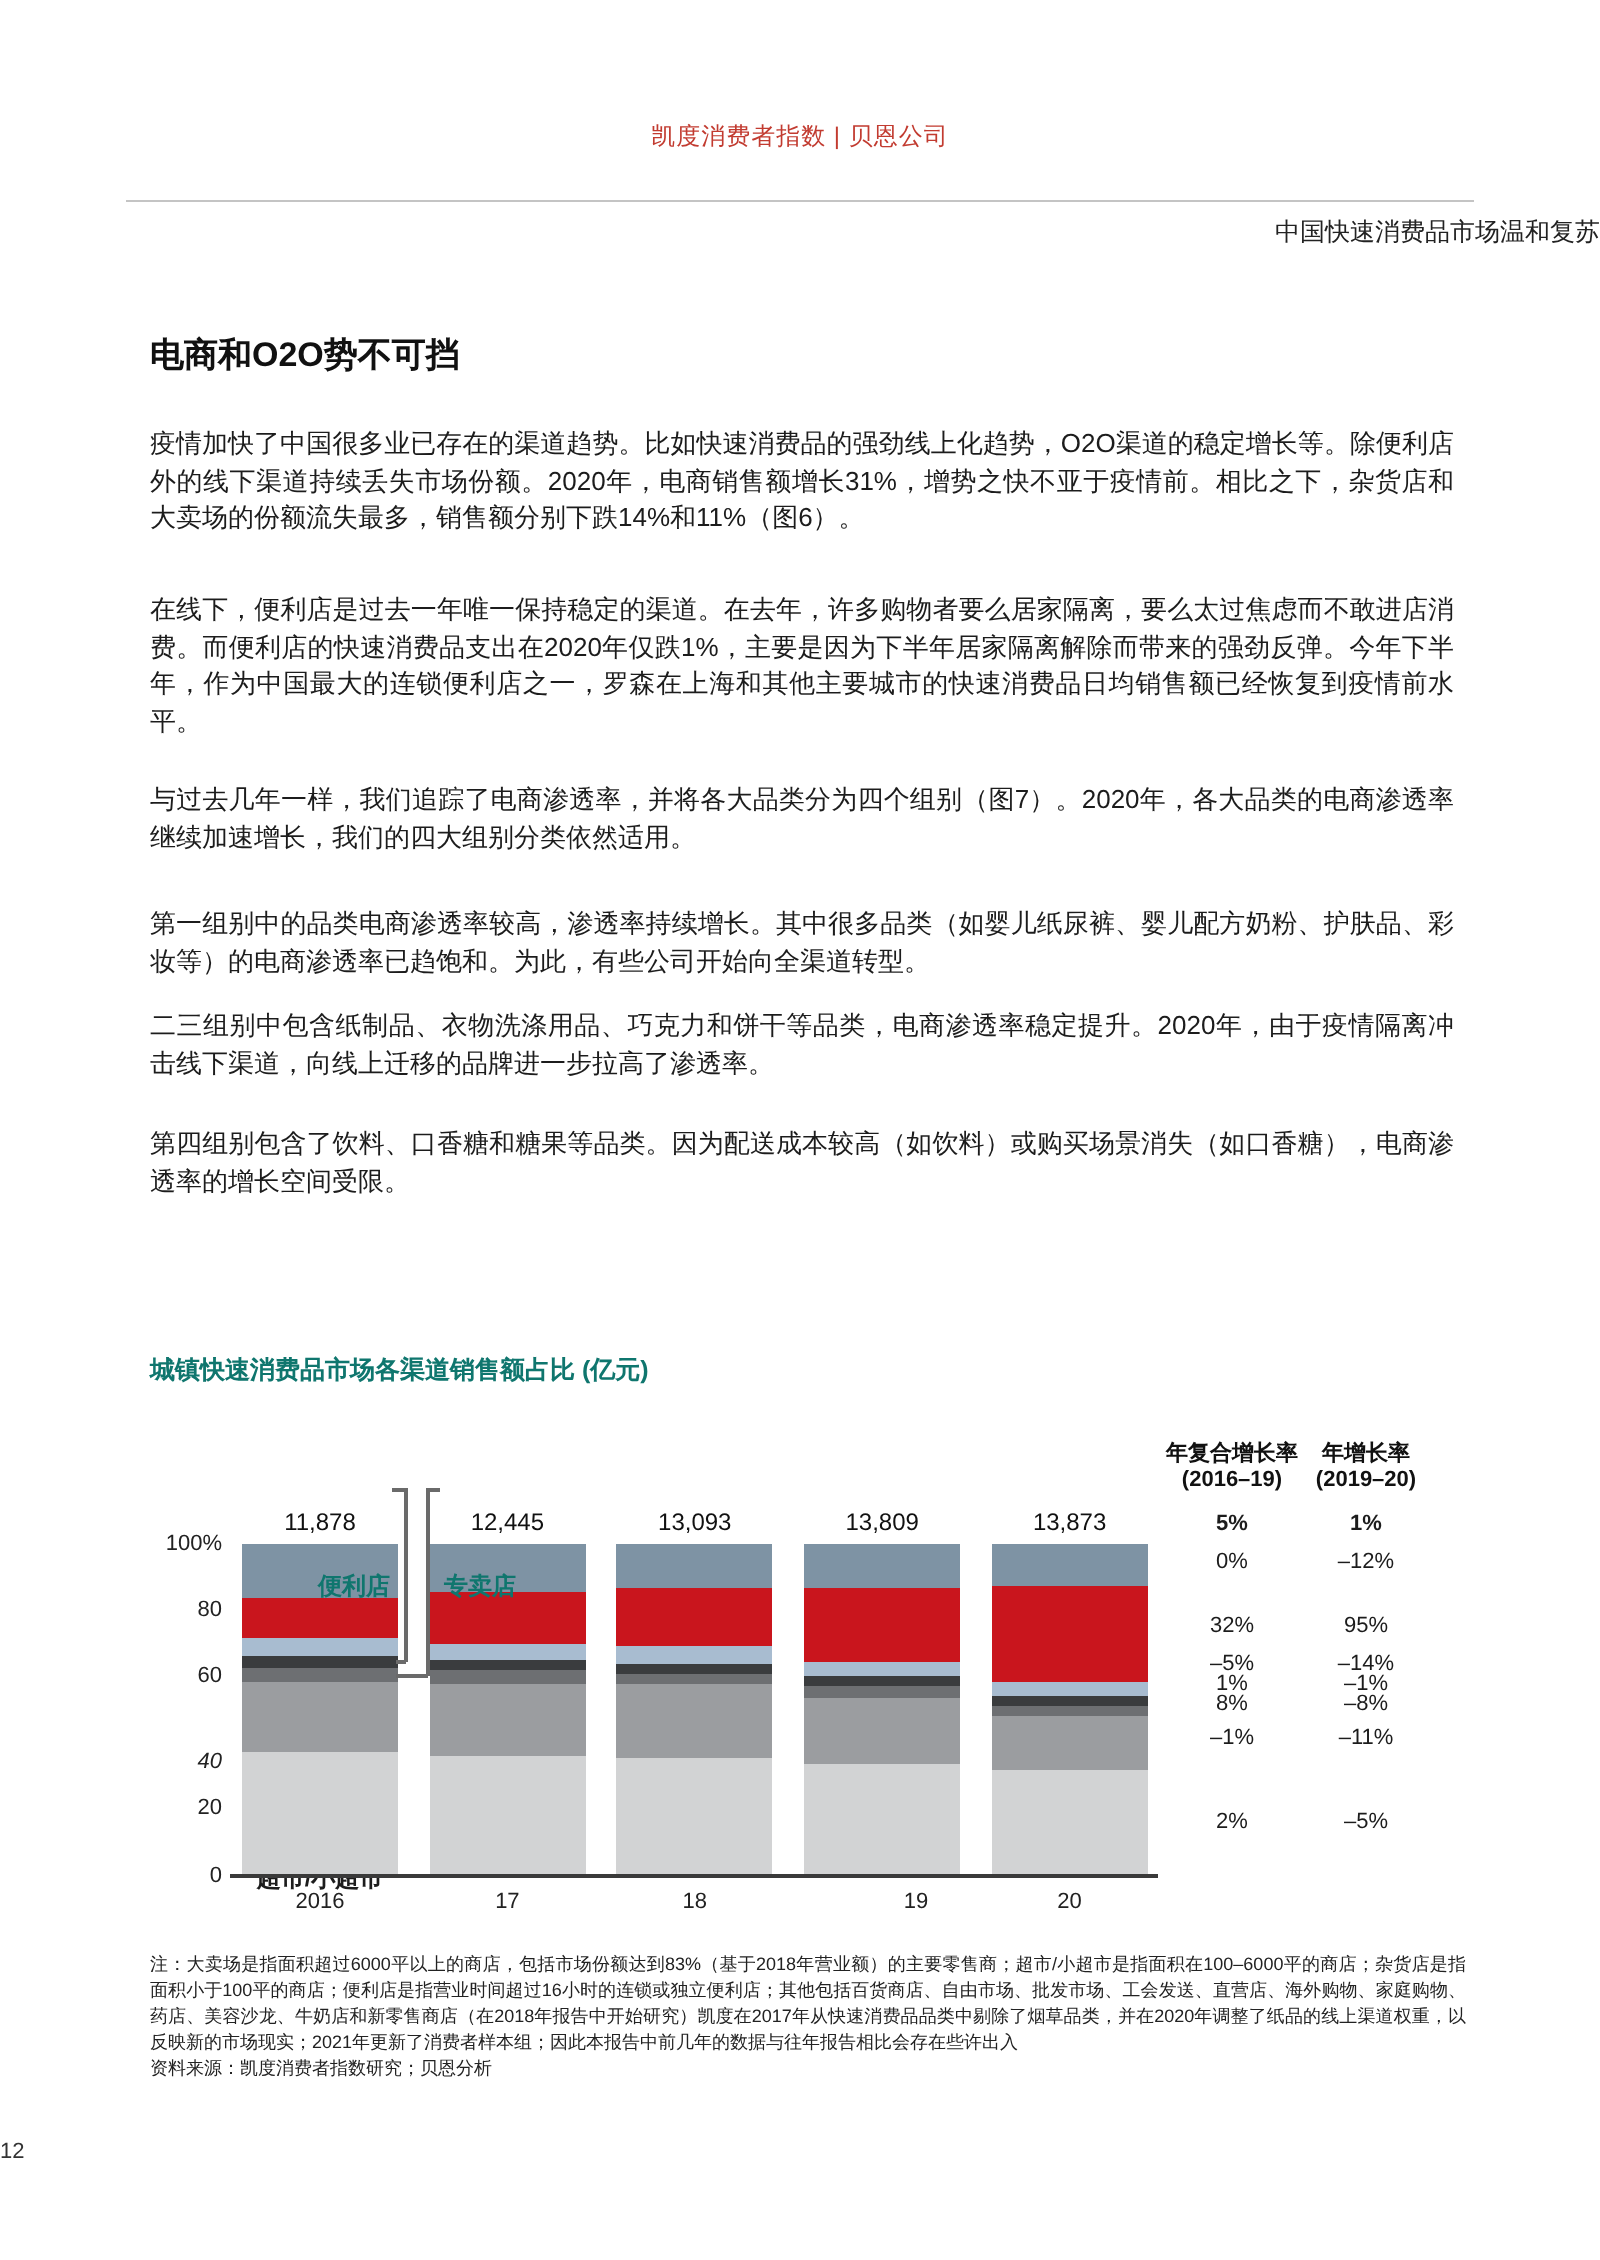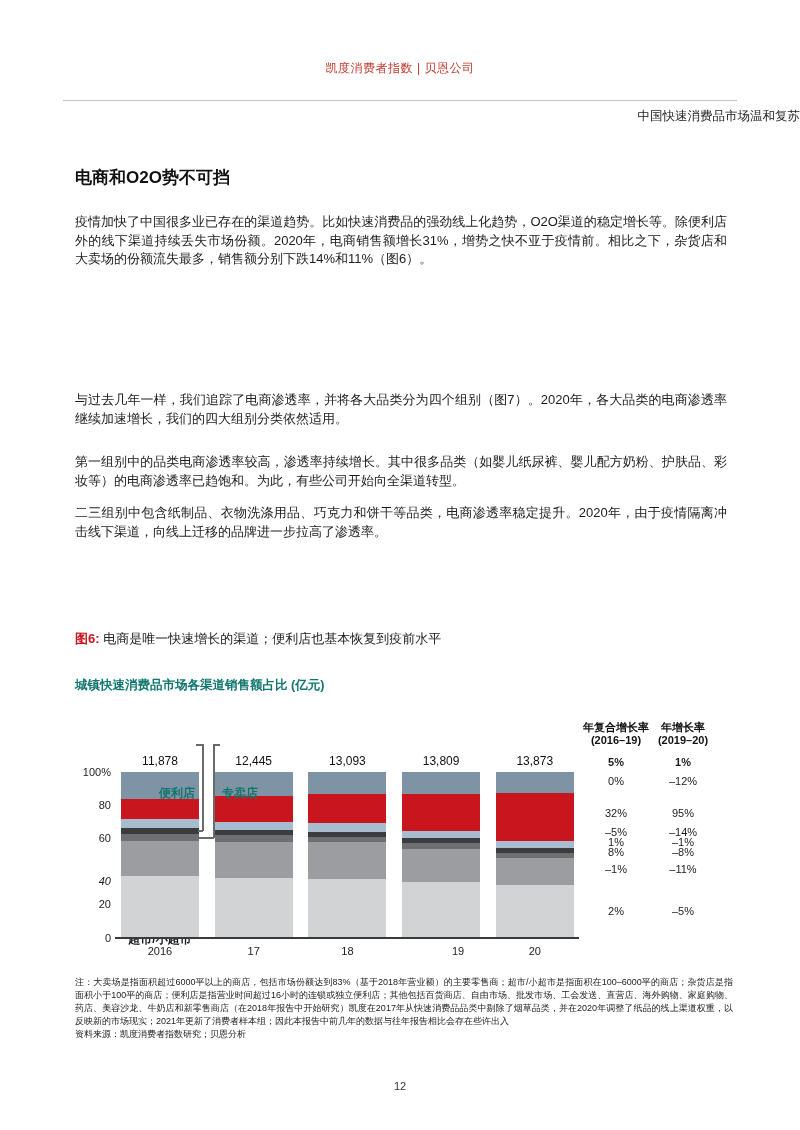--- a/index.html
+++ b/index.html
@@ -34,41 +34,40 @@
   .callout-label { position:absolute; top:37px; font-size:12px; font-weight:bold; color:#0f766e;margin-top:48px; }
   .cl1 { left:40px; width:80px; text-align:right; }
   .cl2 { left:147px; width:80px; text-align:left; }
   .lline { position:absolute; background:#6a6a6a; }
 
   .gcolhead { position:absolute; top:21px; width:96px; text-align:center; font-size:11px; font-weight:bold; line-height:13px; color:#111; }
   .growth-cell { position:absolute; width:96px; text-align:center; font-size:11px; color:#1c1c1c; height:14px; }
   .growth-cell.b { font-weight:bold; }
 
   .notes { position:absolute; top:976px; left:75px; width:658px; font-size:9px; line-height:13px; color:#222; text-align:justify; }
-  .pageno { position:absolute; top:1070px; left:0; width:100%; text-align:center; font-size:11px; color:#333;margin-top:10px; }
+  .pageno { position:absolute; top:1070px; left:0; width:100%; text-align:left; font-size:11px; color:#333; }
 </style>
 </head>
 <body>
 
 <div class="page">
 
   <div class="brand">凯度消费者指数 | 贝恩公司</div>
   <div class="rule"></div>
   <div class="subtitle">中国快速消费品市场温和复苏</div>
 
   <div class="h1">电商和O2O势不可挡</div>
 
   <div class="para p1">疫情加快了中国很多业已存在的渠道趋势。比如快速消费品的强劲线上化趋势，O2O渠道的稳定增长等。除便利店外的线下渠道持续丢失市场份额。2020年，电商销售额增长31%，增势之快不亚于疫情前。相比之下，杂货店和大卖场的份额流失最多，销售额分别下跌14%和11%（图6）。</div>
+  <div class="para p2">在线下，便利店是过去一年唯一保持稳定的渠道。在去年，许多购物者要么居家隔离，要么太过焦虑而不敢进店消费。而便利店的快速消费品支出在2020年仅跌1%，主要是因为下半年居家隔离解除而带来的强劲反弹。今年下半年，作为中国最大的连锁便利店之一，罗森在上海和其他主要城市的快速消费品日均销售额已经恢复到疫情前水平。</div>
   <div class="para p3">与过去几年一样，我们追踪了电商渗透率，并将各大品类分为四个组别（图7）。2020年，各大品类的电商渗透率继续加速增长，我们的四大组别分类依然适用。</div>
   <div class="para p4">第一组别中的品类电商渗透率较高，渗透率持续增长。其中很多品类（如婴儿纸尿裤、婴儿配方奶粉、护肤品、彩妆等）的电商渗透率已趋饱和。为此，有些公司开始向全渠道转型。</div>
   <div class="para p5">二三组别中包含纸制品、衣物洗涤用品、巧克力和饼干等品类，电商渗透率稳定提升。2020年，由于疫情隔离冲击线下渠道，向线上迁移的品牌进一步拉高了渗透率。</div>
+  <div class="para p6">第四组别包含了饮料、口香糖和糖果等品类。因为配送成本较高（如饮料）或购买场景消失（如口香糖），电商渗透率的增长空间受限。</div>
 
-  <div class="caption">
-    <span class="fig">图6:</span><span> 电商是唯一快速增长的渠道；便利店也基本恢复到疫前水平</span>
-  </div>
 
   <div class="chart-title">城镇快速消费品市场各渠道销售额占比 (亿元)</div>
 
   <div class="chart">
     <div id="plot">
         <div class="ytick" style="top: 65.5px;">100%</div>
         <div class="ytick" style="top: 98.7px;">80</div>
         <div class="ytick" style="top: 131.9px;">60</div>
         <div class="ytick" style="top: 175px; font-style: italic;">40</div>
         <div class="ytick" style="top: 198.3px;">20</div>

